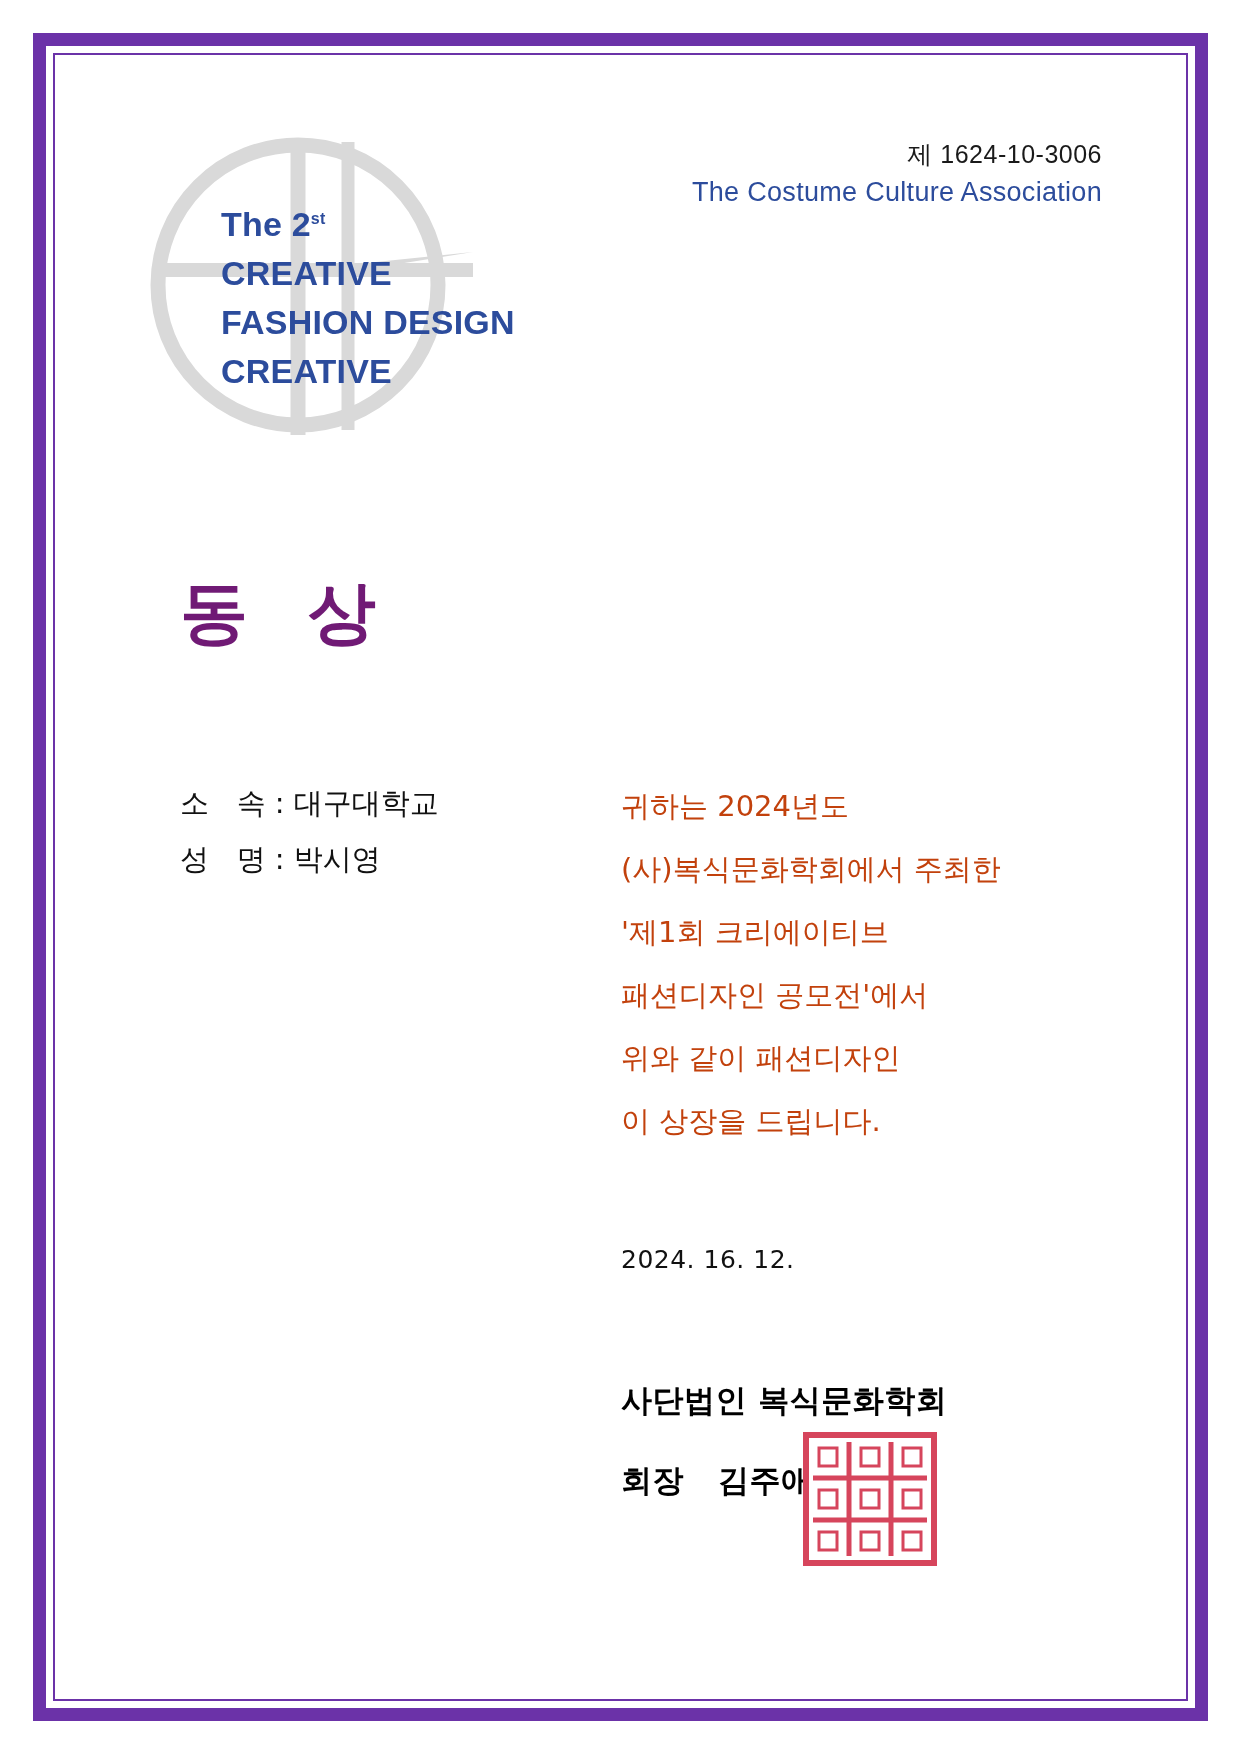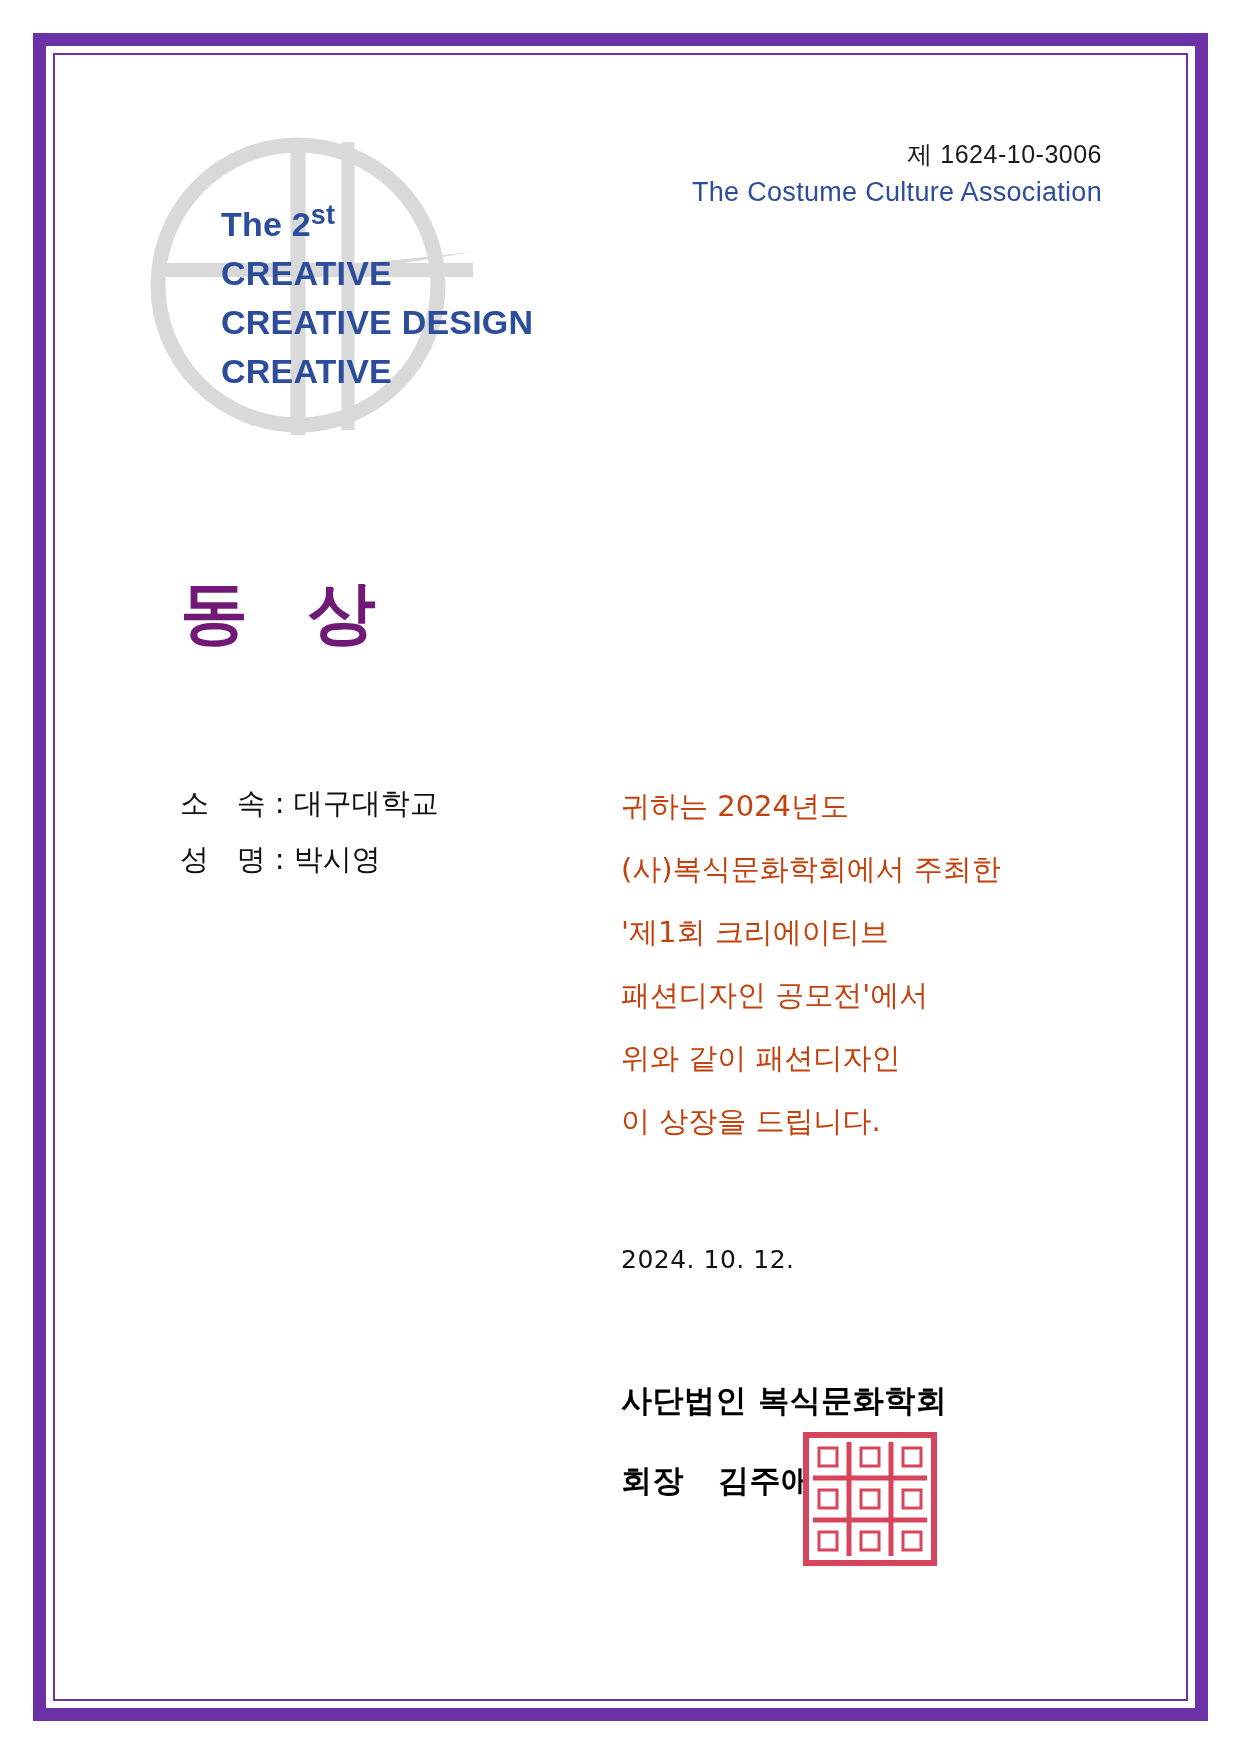--- a/index.html
+++ b/index.html
@@ -88,21 +88,21 @@
     position: absolute;
     left: 213px;
     top: 200px;
     color: #2c4c9c;
     font-weight: bold;
     font-size: 34px;
     line-height: 49px;
     letter-spacing: 0.2px;
   }
   .contest-title .sup {
-    font-size: 27px;
+    font-size: 16px;
     vertical-align: super;
     line-height: 1;
   }
 
   
   .award-name {
     position: absolute;
     left: 172px;
     top: 568px;
     font-size: 68px;
@@ -198,41 +198,41 @@
         <line x1="150" y1="8" x2="150" y2="305" stroke="#d9d9d9" stroke-width="15"></line>
         <line x1="15" y1="140" x2="325" y2="140" stroke="#d9d9d9" stroke-width="14"></line>
         <line x1="200" y1="12" x2="200" y2="300" stroke="#d9d9d9" stroke-width="13"></line>
         <path d="M150 150 L325 122 L150 140 Z" fill="#d9d9d9"></path>
       </svg>
     </div>
 
     <div class="contest-title">
       <div><span>The 2</span><span class="sup">st</span></div>
       <div>CREATIVE</div>
-      <div>CREATIVE DESIGN</div>
+      <div>FASHION DESIGN</div>
       <div>CREATIVE</div>
     </div>
 
     <div class="award-name">동 상</div>
 
     <div class="recipient">
       <div class="row">소   속 : 대구대학교</div>
       <div class="row">성   명 : 박시영</div>
     </div>
 
     <div class="body-text">
       <div class="line">귀하는 2024년도</div>
       <div class="line">(사)복식문화학회에서 주최한</div>
       <div class="line">'제1회 크리에이티브</div>
       <div class="line">패션디자인 공모전'에서</div>
       <div class="line">위와 같이 패션디자인</div>
       <div class="line">이 상장을 드립니다.</div>
     </div>
 
-    <div class="award-date">2024. 10. 12.</div>
+    <div class="award-date">2024. 16. 12.</div>
 
     <div class="signature">
       <div class="sig-org">사단법인 복식문화학회</div>
       <div class="sig-person">회장   김주애</div>
     </div>
 
     <div class="seal">
       <svg width="134" height="134" viewBox="0 0 134 134" aria-hidden="true">
         <rect x="3" y="3" width="128" height="128" fill="none" stroke="#d6455c" stroke-width="6"></rect>
         <g stroke="#d6455c" stroke-width="5" fill="none">

